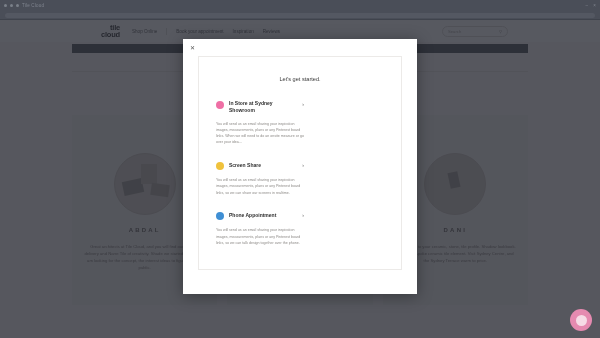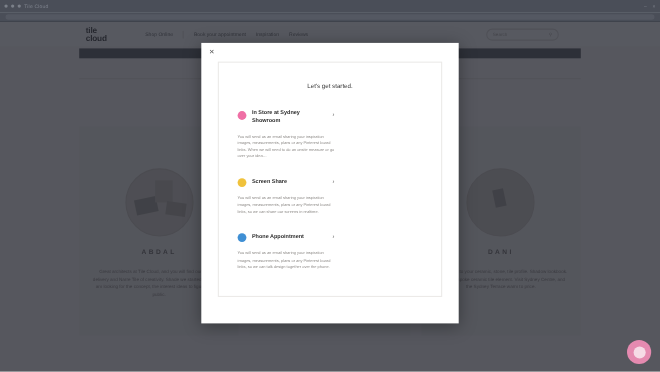--- a/index.html
+++ b/index.html
@@ -62,20 +62,21 @@
     display: flex;
     align-items: center;
     padding: 0 20px;
   }
   .logo {
     width: 42px;
     line-height: 1;
     color: #000000;
     font-weight: bold;
     margin-left: 58px;
+    text-align: right;
   }
   .logo .l1 { font-size: 7.5px; display: block; letter-spacing: -.2px; }
   .logo .l2 { font-size: 7.5px; display: block; letter-spacing: -.2px; margin-top: -1px; }
 
   .nav {
     display: flex;
     align-items: center;
     gap: 9px;
     margin-left: 12px;
     font-size: 4.6px;

